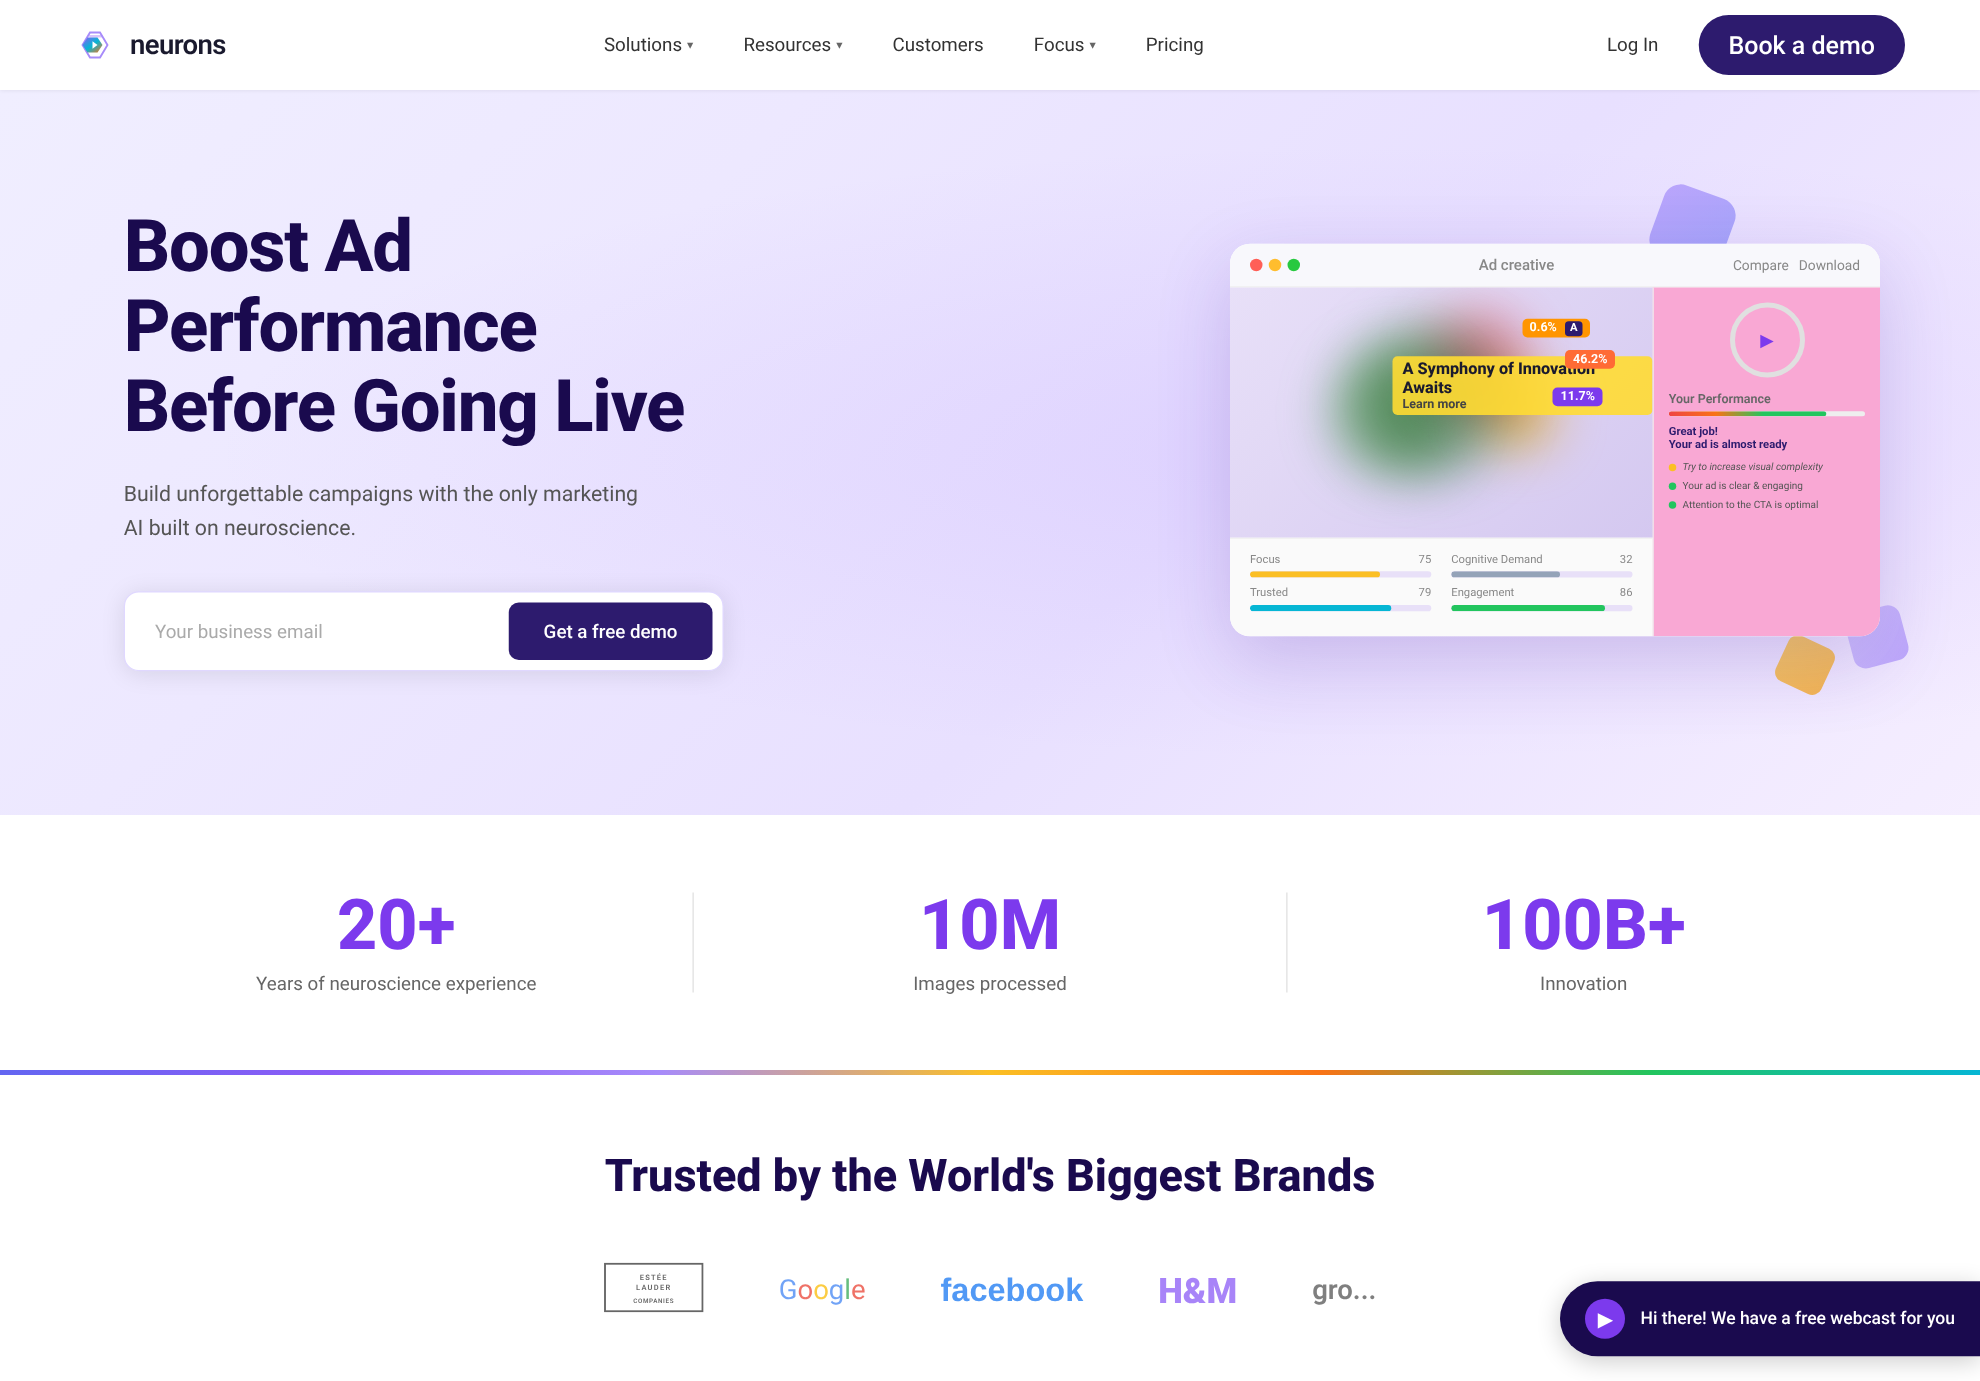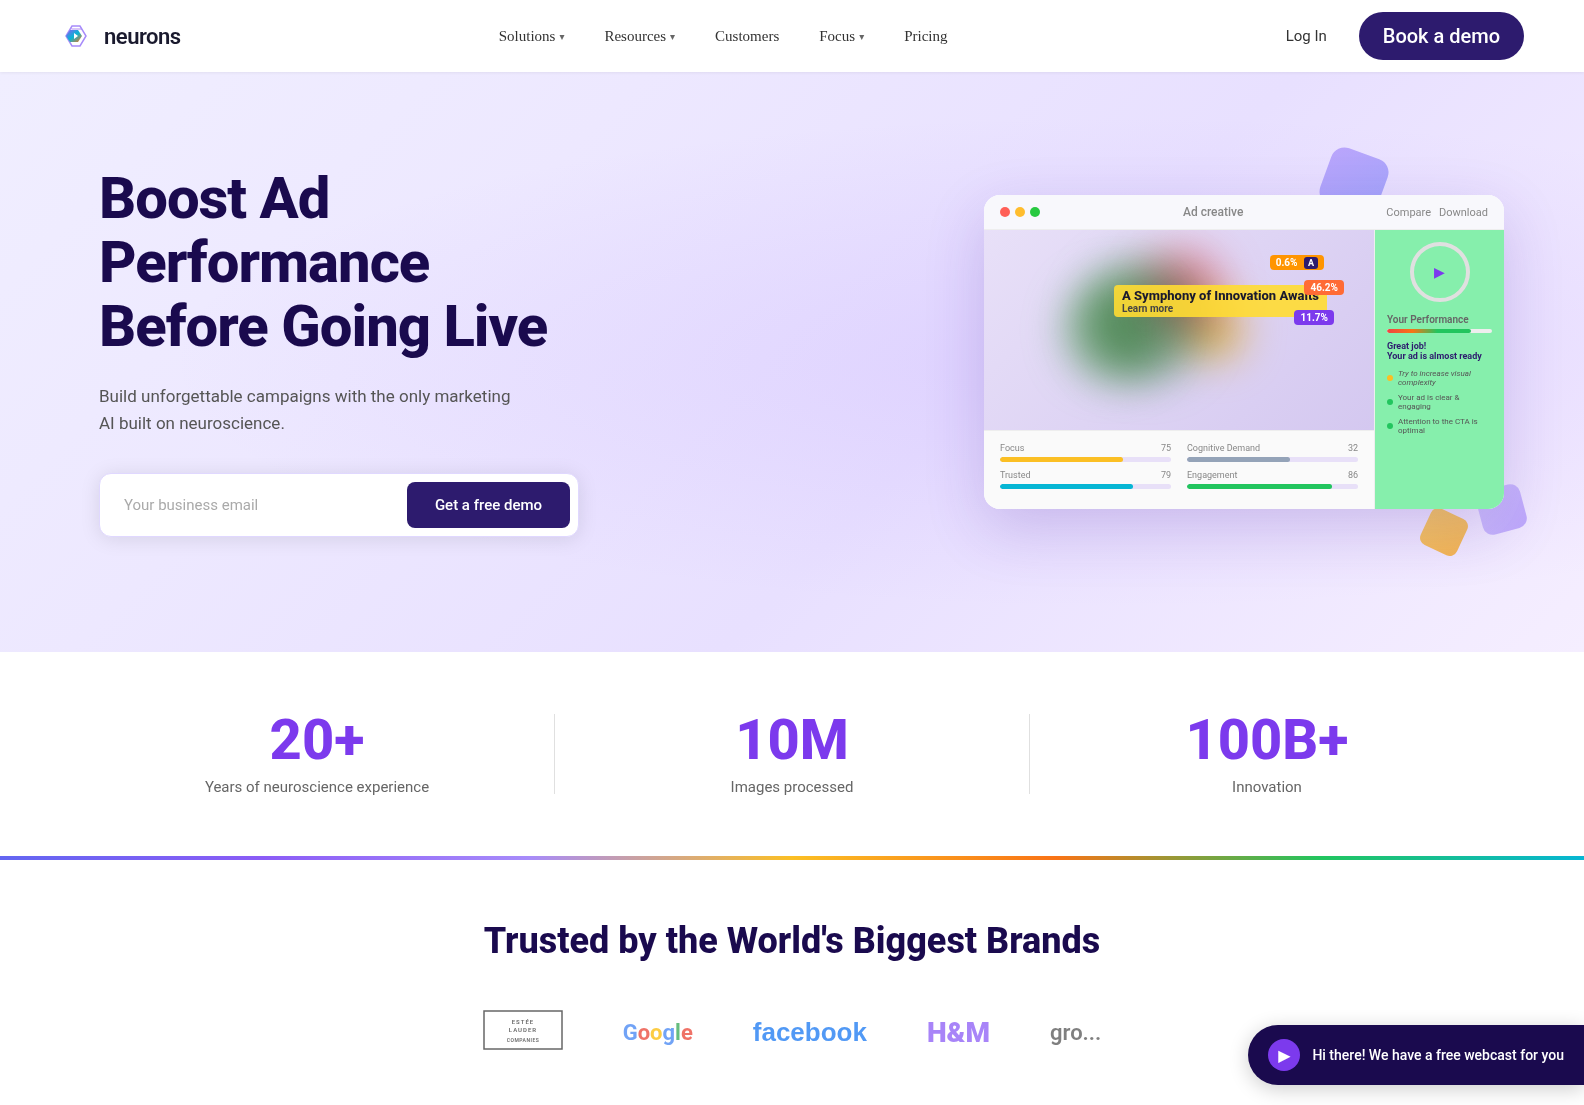--- a/index.html
+++ b/index.html
@@ -7,21 +7,21 @@
 
     
     nav {
       display: flex; align-items: center; justify-content: space-between;
       padding: 0 60px; height: 72px; background: #fff;
       box-shadow: 0 1px 3px rgba(0,0,0,0.06); position: relative; z-index: 10;
     }
     .nav-logo { display: flex; align-items: center; gap: 12px; cursor: pointer; }
     .logo-icon { width: 32px; height: 32px; }
     .logo-text { font-size: 22px; font-weight: 600; color: #1a1a2e; letter-spacing: -0.5px; }
-    .nav-links { display: flex; align-items: center; gap: 8px; font-family: Liberation Serif, serif; }
+    .nav-links { display: flex; align-items: center; gap: 8px; }
     .nav-link {
       display: flex; align-items: center; gap: 4px;
       padding: 8px 16px; font-size: 15px; color: #333; cursor: pointer;
       border-radius: 6px; border: none; background: none; font-family: inherit;
     }
     .nav-link .chevron { font-size: 10px; color: #666; }
     .nav-actions { display: flex; align-items: center; gap: 12px; }
     .btn-login {
       padding: 10px 20px; font-size: 15px; color: #333; background: none;
       border: none; cursor: pointer; font-family: inherit; border-radius: 6px;
@@ -126,21 +126,21 @@
     .metric-item { flex: 1; }
     .metric-label { font-size: 9px; color: #888; margin-bottom: 4px; display: flex; justify-content: space-between; }
     .metric-bar { height: 5px; border-radius: 3px; background: #e8e0f8; overflow: hidden; }
     .metric-fill { height: 100%; border-radius: 3px; }
     .fill-yellow { background: #fbbf24; width: 72%; }
     .fill-gray { background: #94a3b8; width: 60%; }
     .fill-teal { background: #06b6d4; width: 78%; }
     .fill-green { background: #22c55e; width: 85%; }
 
     .mockup-side {
-      width: 130px; background: #86efac; border-left: 1px solid #eee;
+      width: 182px; background: #f9a8d4; border-left: 1px solid #eee;
       padding: 12px;
     }
     .side-circle {
       width: 60px; height: 60px; border-radius: 50%; margin: 0 auto 12px;
       border: 4px solid #e0e0e0; display: flex; align-items: center; justify-content: center;
       position: relative;
     }
     .side-circle::after {
       content: '▶'; font-size: 14px; color: #7c3aed;
     }
@@ -185,21 +185,21 @@
     .divider-bar {
       height: 4px;
       background: linear-gradient(to right, #6366f1, #8b5cf6, #a78bfa, #fbbf24, #f97316, #22c55e, #06b6d4);
     }
 
     
     .trusted { background: #fff; padding: 60px 80px 40px; text-align: center; }
     .trusted-title { font-size: 36px; font-weight: 800; color: #1a0a4e; margin-bottom: 48px; }
     .brands { display: flex; align-items: center; justify-content: center; gap: 60px; flex-wrap: wrap; }
     .brand-item { font-size: 22px; font-weight: 700; color: #333; opacity: 0.75; }
-    .brand-google { color: #4285f4; font-weight: 700; }
+    .brand-google { color: #4285f4; font-weight: 400; }
     .brand-google span.g { color: #4285f4; }
     .brand-google span.o1 { color: #ea4335; }
     .brand-google span.o2 { color: #fbbc05; }
     .brand-google span.g2 { color: #4285f4; }
     .brand-google span.l { color: #34a853; }
     .brand-google span.e { color: #ea4335; }
     .brand-facebook { color: #1877f2; font-weight: 700; font-family: Georgia, serif; }
     .brand-hm { color: #8b5cf6; font-weight: 900; font-size: 28px; }
 
     

